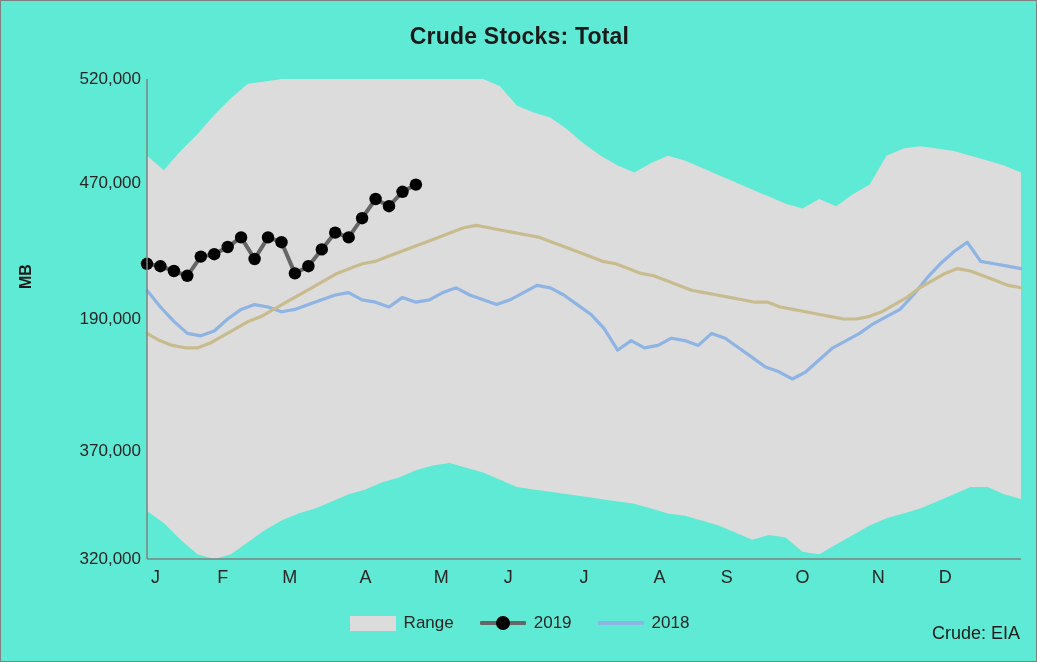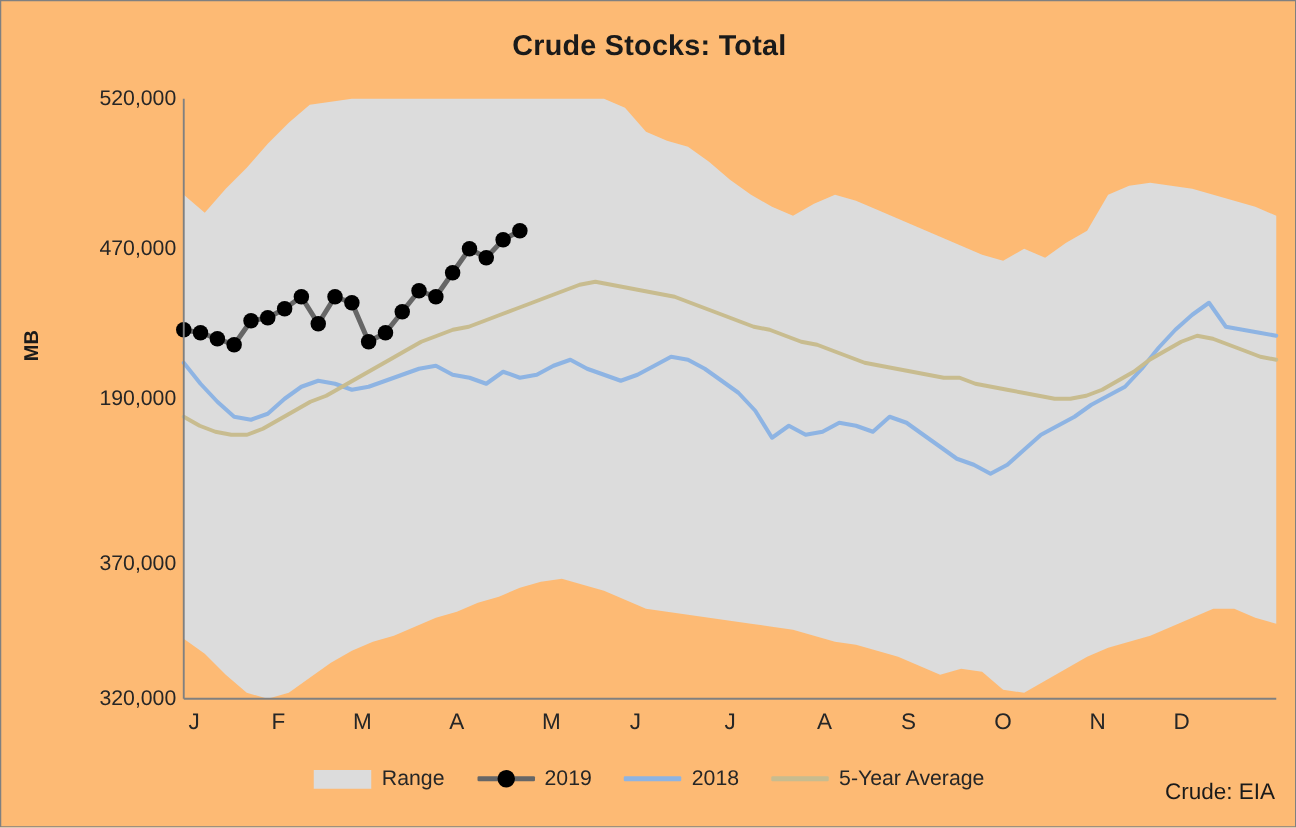--- a/index.html
+++ b/index.html
@@ -7,21 +7,21 @@
     padding: 0;
     background: #ffffff;
   }
   body {
     font-family: "Liberation Sans", sans-serif;
   }
   #chart-root {
     position: relative;
     width: 1037px;
     height: 662px;
-    background: #fdba74;
+    background: #5eead4;
     border: 1px solid #808080;
     box-sizing: border-box;
     overflow: hidden;
   }
   #chart-title {
     position: absolute;
     left: 0;
     top: 22px;
     width: 1037px;
     text-align: center;
@@ -131,21 +131,21 @@
 <div id="chart-root">
 
   <div id="chart-title">Crude Stocks: Total</div>
 
   <div id="y-axis-title">MB</div>
 
   <div id="y-tick-wrap">
       <div class="y-tick-label" style="top: 558px;">320,000</div>
       <div class="y-tick-label" style="top: 438px; margin-top: 12px;">370,000</div>
       <div class="y-tick-label" style="top: 318px;">190,000</div>
-      <div class="y-tick-label" style="top: 198px;">470,000</div>
+      <div class="y-tick-label" style="top: 182px;">470,000</div>
       <div class="y-tick-label" style="top: 78px;">520,000</div>
     </div>
 
   <div id="x-tick-wrap"></div>
 
   <svg id="plot-svg" width="1037" height="662">
     <g id="series-layer">
         <path d="M146.0 154.8 L162.8 169.2 L179.6 150.0 L196.4 133.2 L213.2 114.0 L230.0 97.2 L246.8 82.8 L263.7 80.4 L280.5 78.0 L297.3 78.0 L314.1 78.0 L330.9 78.0 L347.7 78.0 L364.5 78.0 L381.3 78.0 L398.1 78.0 L414.9 78.0 L431.7 78.0 L448.5 78.0 L465.3 78.0 L482.2 78.0 L499.0 85.2 L515.8 104.4 L532.6 111.6 L549.4 116.4 L566.2 128.4 L583.0 142.8 L599.8 154.8 L616.6 164.4 L633.4 171.6 L650.2 162.0 L667.0 154.8 L683.8 159.6 L700.7 166.8 L717.5 174.0 L734.3 181.2 L751.1 188.4 L767.9 195.6 L784.7 202.8 L801.5 207.6 L818.3 198.0 L835.1 205.2 L851.9 193.2 L868.7 183.6 L885.5 154.8 L902.3 147.6 L919.2 145.2 L936.0 147.6 L952.8 150.0 L969.6 154.8 L986.4 159.6 L1003.2 164.4 L1020.0 171.6 L1020.0 498.0 L1003.2 493.2 L986.4 486.0 L969.6 486.0 L952.8 493.2 L936.0 500.4 L919.2 507.6 L902.3 512.4 L885.5 517.2 L868.7 524.4 L851.9 534.0 L835.1 543.6 L818.3 553.2 L801.5 550.8 L784.7 536.4 L767.9 534.0 L751.1 538.8 L734.3 531.6 L717.5 524.4 L700.7 519.6 L683.8 514.8 L667.0 512.4 L650.2 507.6 L633.4 502.8 L616.6 500.4 L599.8 498.0 L583.0 495.6 L566.2 493.2 L549.4 490.8 L532.6 488.4 L515.8 486.0 L499.0 478.8 L482.2 471.6 L465.3 466.8 L448.5 462.0 L431.7 464.4 L414.9 469.2 L398.1 476.4 L381.3 481.2 L364.5 488.4 L347.7 493.2 L330.9 500.4 L314.1 507.6 L297.3 512.4 L280.5 519.6 L263.7 529.2 L246.8 541.2 L230.0 553.2 L213.2 558.0 L196.4 553.2 L179.6 538.8 L162.8 522.0 L146.0 510.0 Z" fill="#dcdcdc"></path>
         <path d="M146.0 262.8 L159.4 265.2 L172.9 270.0 L186.3 274.8 L199.8 255.6 L213.2 253.2 L226.7 246.0 L240.1 236.4 L253.6 258.0 L267.0 236.4 L280.5 241.2 L293.9 272.4 L307.4 265.2 L320.8 248.4 L334.2 231.6 L347.7 236.4 L361.1 217.2 L374.6 198.0 L388.0 205.2 L401.5 190.8 L414.9 183.6 " fill="none" stroke="#666666" stroke-width="4" stroke-linejoin="round" stroke-linecap="round"></path>
         <circle cx="146.0" cy="262.8" r="6.2" fill="#000000"></circle>
@@ -187,26 +187,20 @@
           <span class="dot"></span>
         </span>
         <span class="legend-label">2019</span>
       </div>
       <div class="legend-item">
         <span class="swatch-line">
           <span class="bar" style="background: rgb(142, 180, 227);"></span>
         </span>
         <span class="legend-label">2018</span>
       </div>
-      <div class="legend-item">
-        <span class="swatch-line">
-          <span class="bar" style="background: rgb(200, 188, 143);"></span>
-        </span>
-        <span class="legend-label">5-Year Average</span>
-      </div>
     </div>
 
   <div id="source-note">Crude: EIA</div>
 
 <div class="x-tick-label" style="left: 154.404px;">J</div>
     <div class="x-tick-label" style="left: 221.635px;">F</div>
     <div class="x-tick-label" style="left: 288.865px;">M</div>
     <div class="x-tick-label" style="left: 364.5px;">A</div>
     <div class="x-tick-label" style="left: 440.135px;">M</div>
     <div class="x-tick-label" style="left: 507.365px;">J</div>

